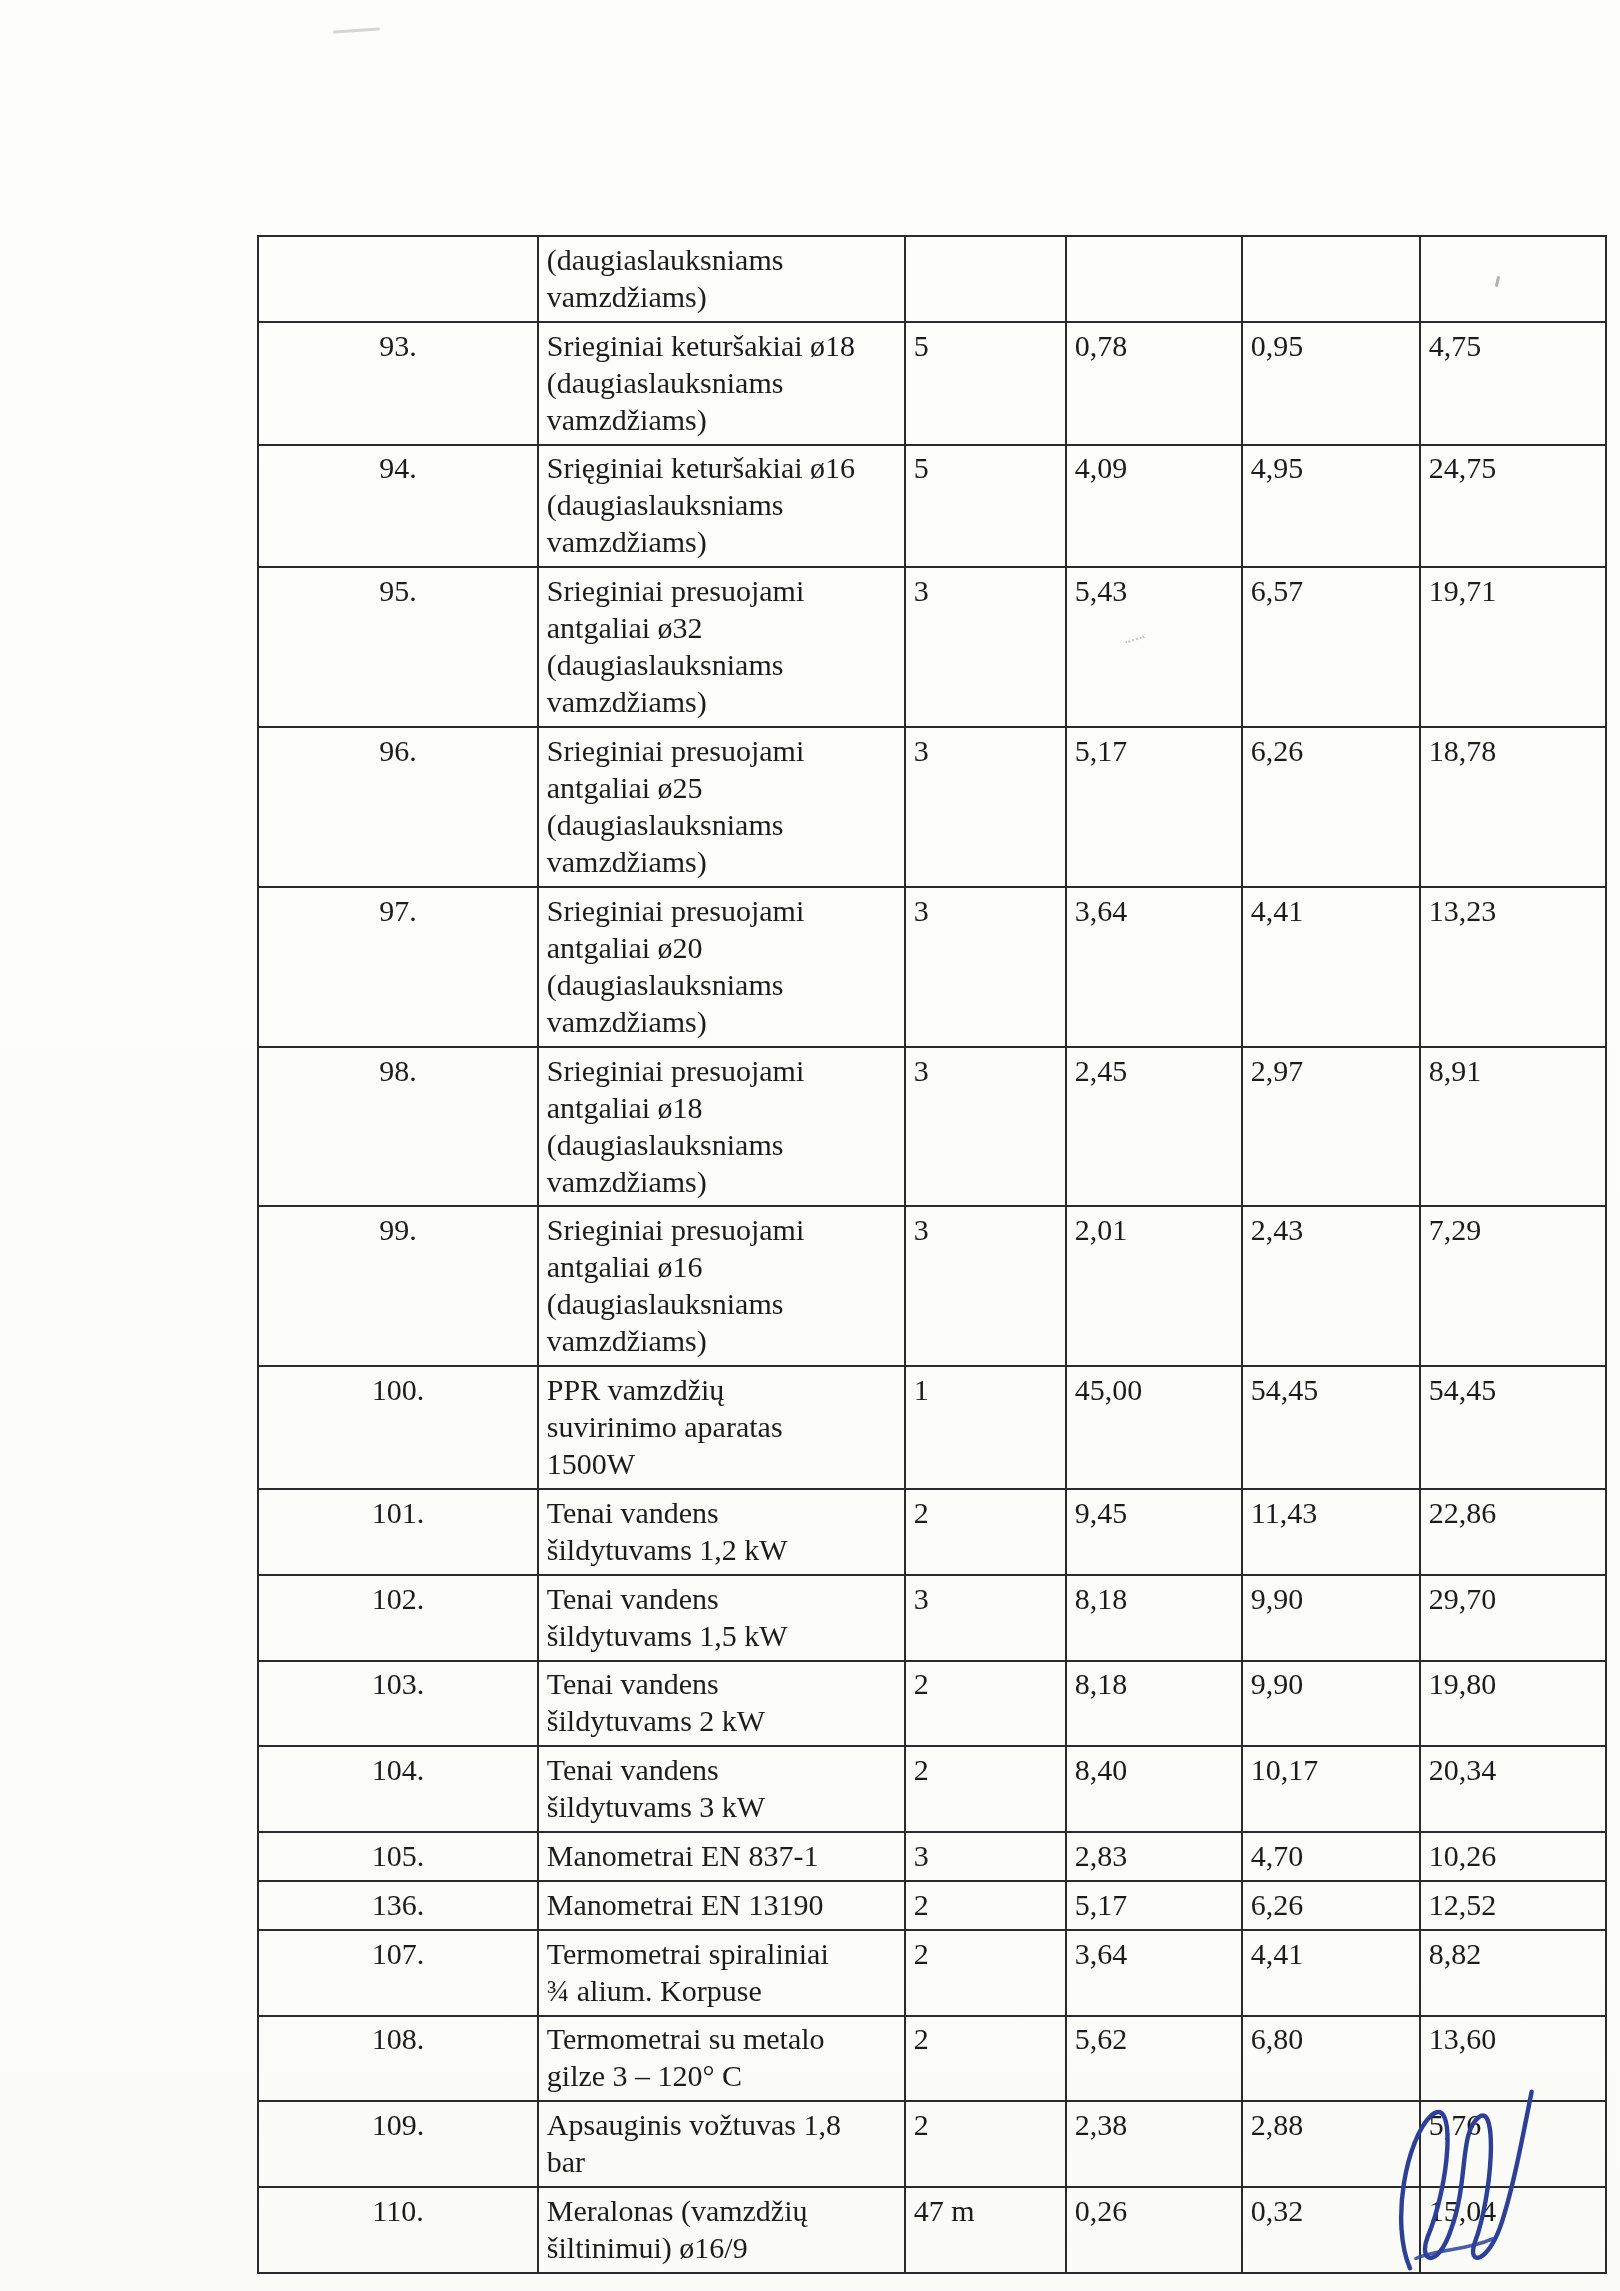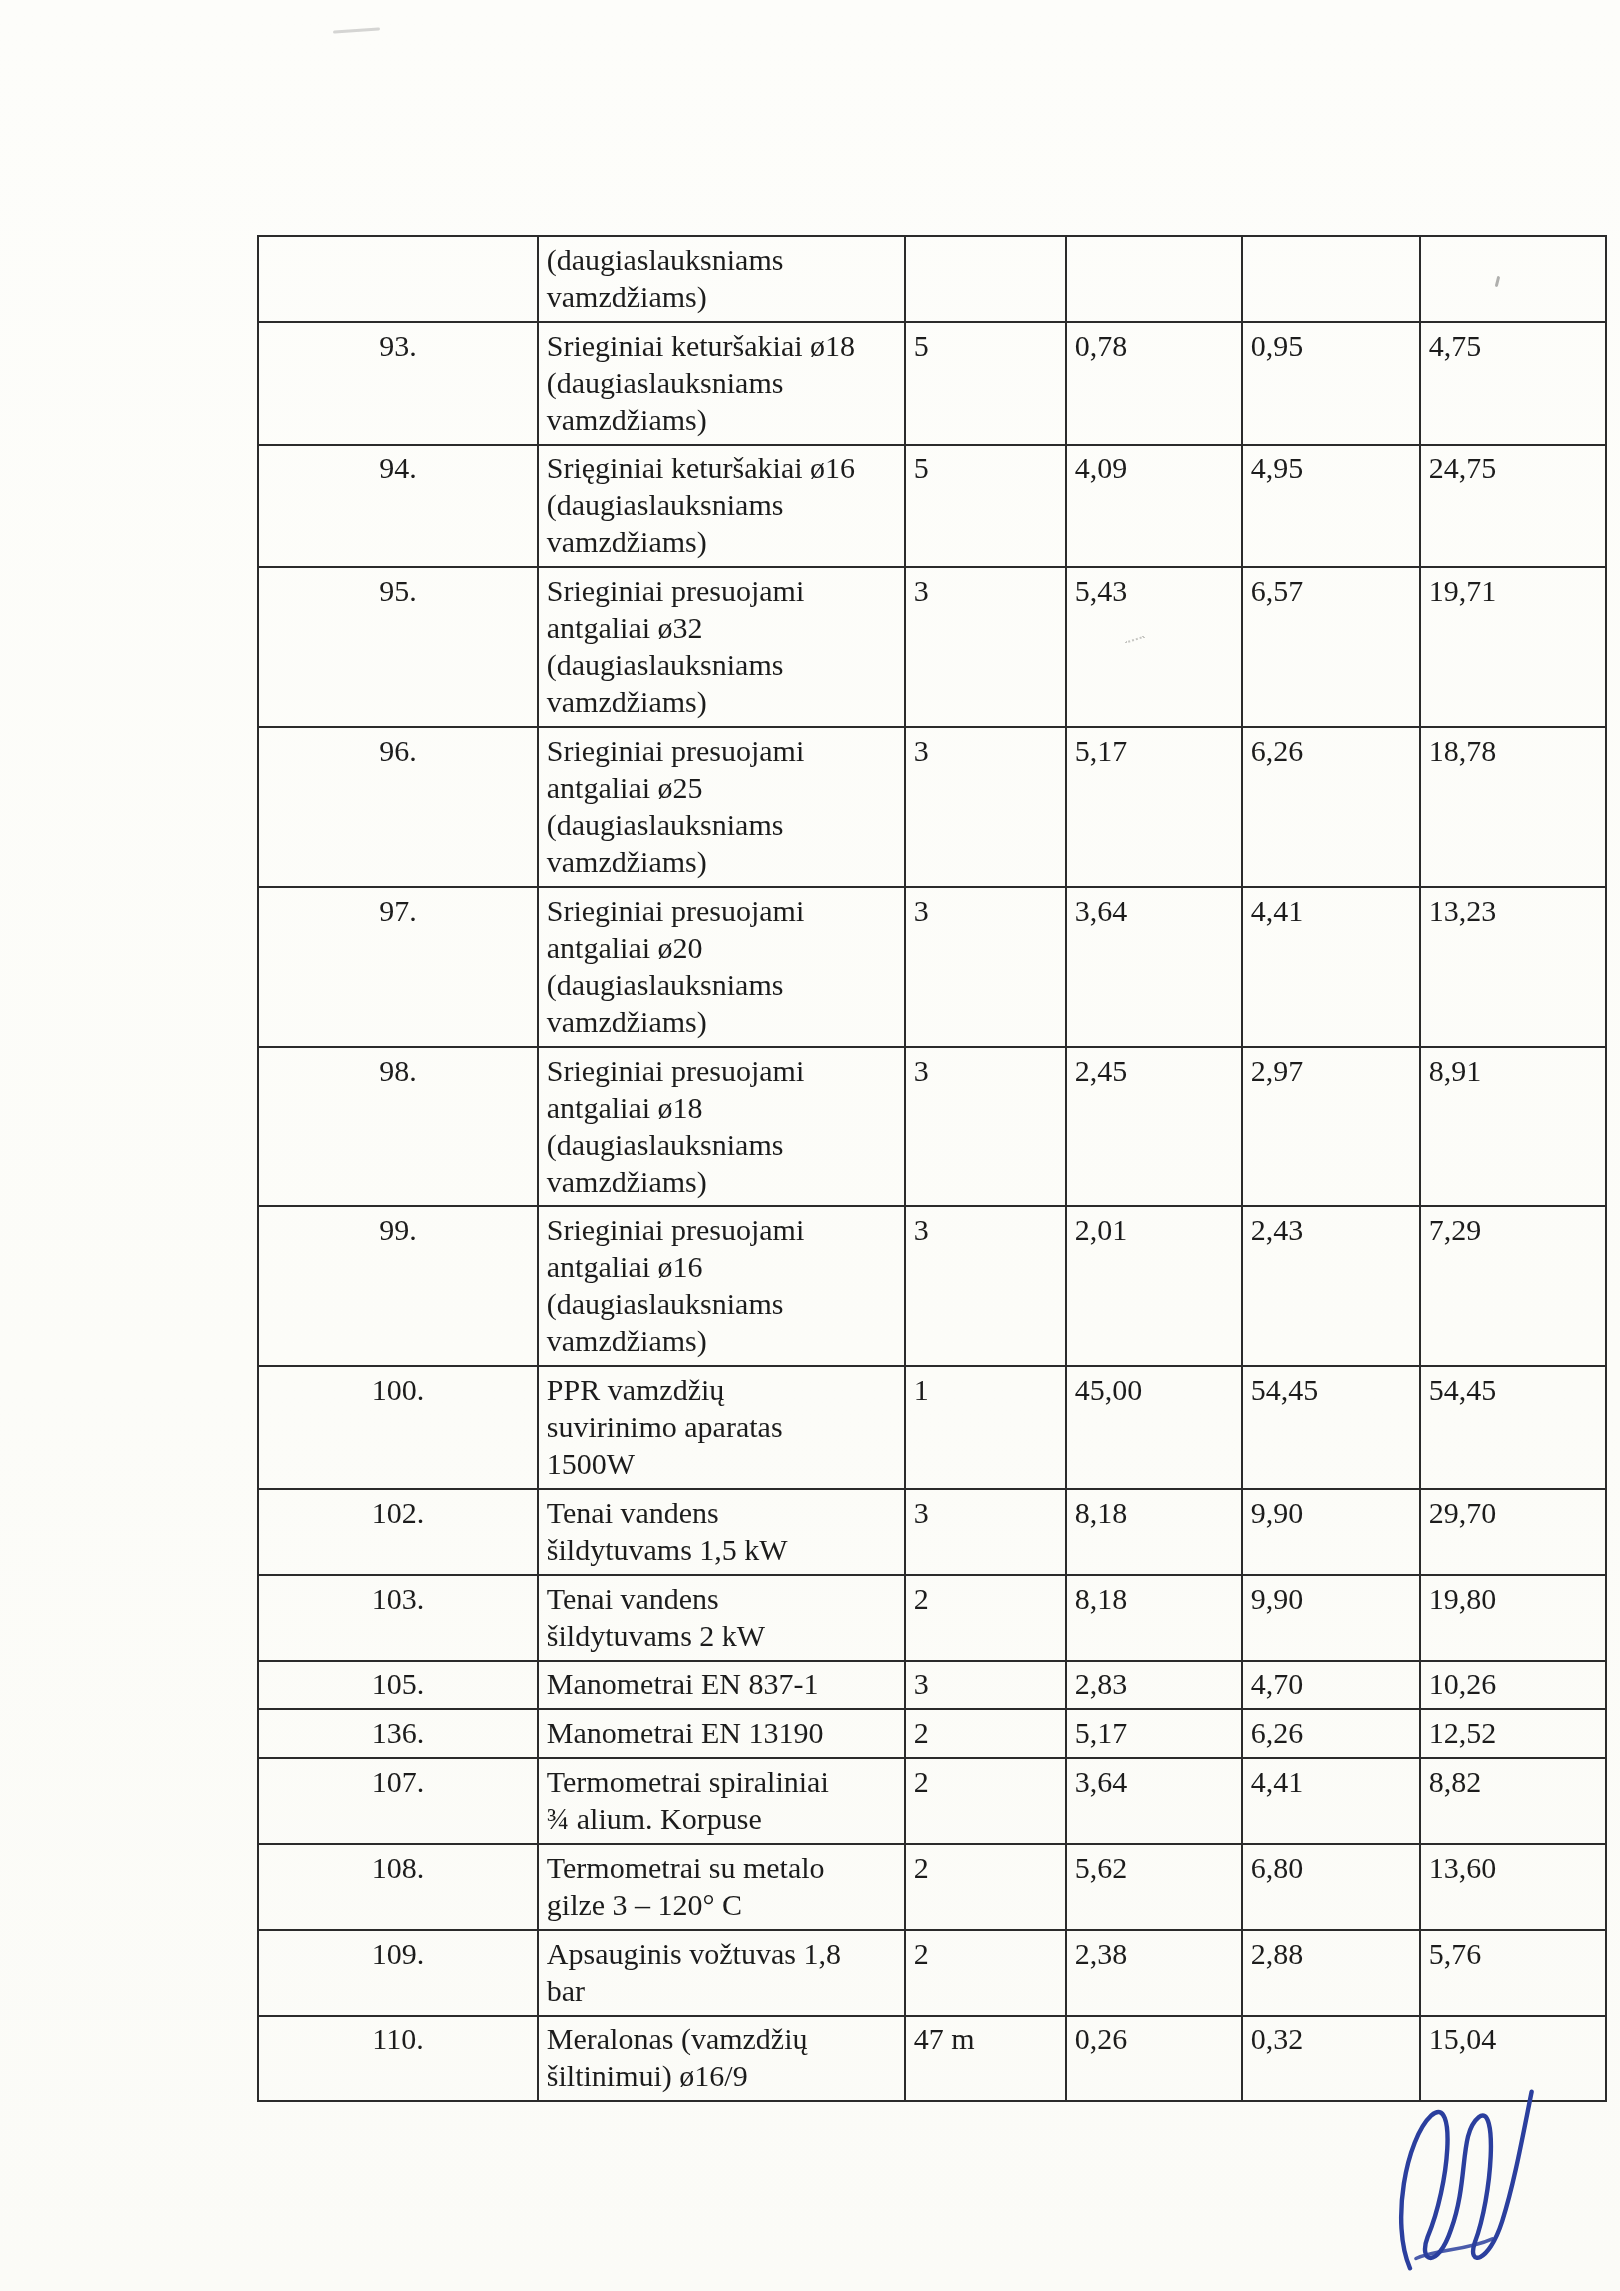--- a/index.html
+++ b/index.html
@@ -179,36 +179,54 @@
       <td class="cell-no">100.</td>
       <td class="cell-desc">PPR vamzdžių
 suvirinimo aparatas
 1500W</td>
       <td class="cell-qty">1</td>
       <td class="cell-unit">45,00</td>
       <td class="cell-vat">54,45</td>
       <td class="cell-total">54,45</td>
     </tr>
         <tr>
+      <td class="cell-no">101.</td>
+      <td class="cell-desc">Tenai vandens
+šildytuvams 1,2 kW</td>
+      <td class="cell-qty">2</td>
+      <td class="cell-unit">9,45</td>
+      <td class="cell-vat">11,43</td>
+      <td class="cell-total">22,86</td>
+    </tr>
+        <tr>
       <td class="cell-no">102.</td>
       <td class="cell-desc">Tenai vandens
 šildytuvams 1,5 kW</td>
       <td class="cell-qty">3</td>
       <td class="cell-unit">8,18</td>
       <td class="cell-vat">9,90</td>
       <td class="cell-total">29,70</td>
     </tr>
         <tr>
       <td class="cell-no">103.</td>
       <td class="cell-desc">Tenai vandens
 šildytuvams 2 kW</td>
       <td class="cell-qty">2</td>
       <td class="cell-unit">8,18</td>
       <td class="cell-vat">9,90</td>
       <td class="cell-total">19,80</td>
+    </tr>
+        <tr>
+      <td class="cell-no">104.</td>
+      <td class="cell-desc">Tenai vandens
+šildytuvams 3 kW</td>
+      <td class="cell-qty">2</td>
+      <td class="cell-unit">8,40</td>
+      <td class="cell-vat">10,17</td>
+      <td class="cell-total">20,34</td>
     </tr>
         <tr>
       <td class="cell-no">105.</td>
       <td class="cell-desc">Manometrai EN 837-1</td>
       <td class="cell-qty">3</td>
       <td class="cell-unit">2,83</td>
       <td class="cell-vat">4,70</td>
       <td class="cell-total">10,26</td>
     </tr>
         <tr>

